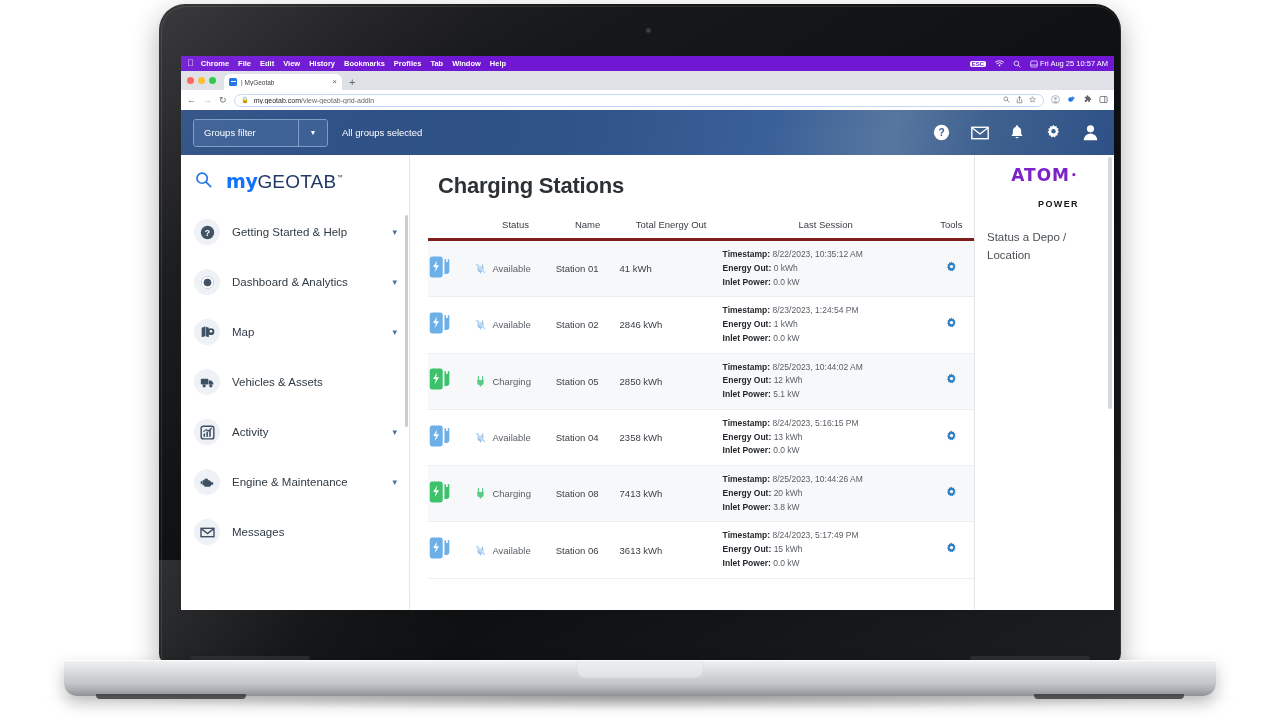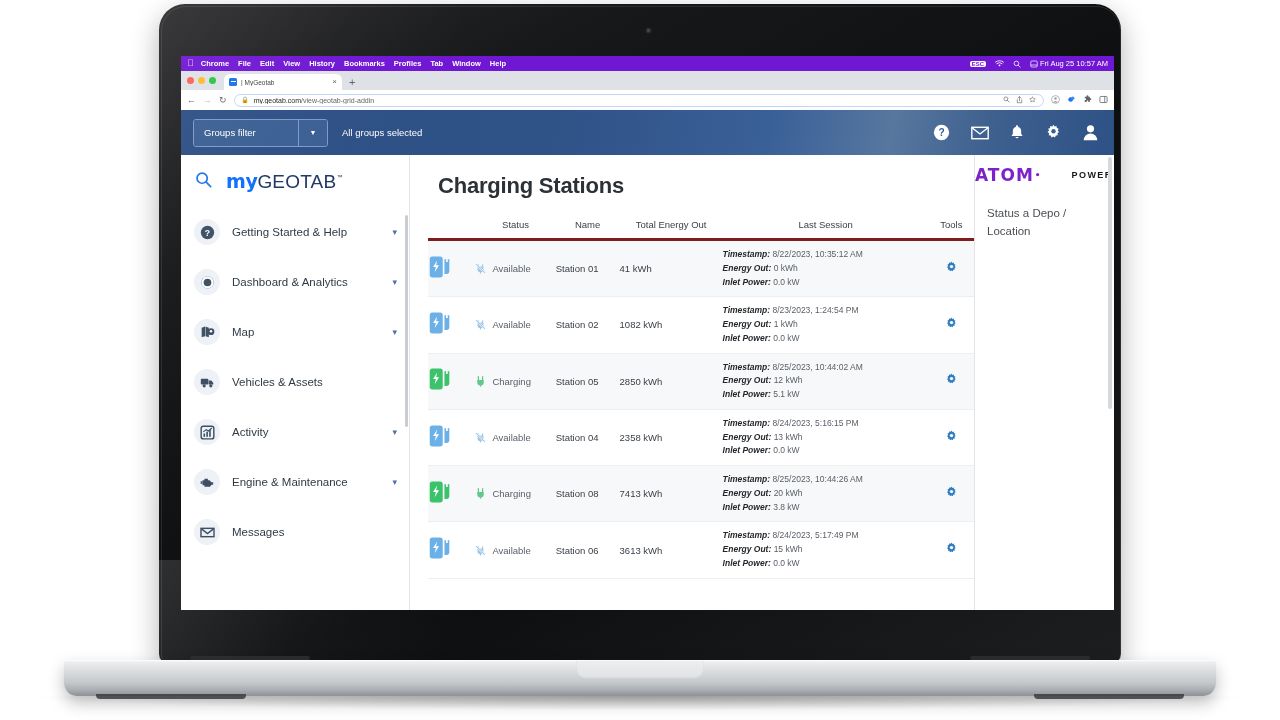--- a/index.html
+++ b/index.html
@@ -174,27 +174,27 @@
   .th-name{width:62px;}
   .th-energy{width:100px;}
   .th-session{width:200px;}
   .th-tools{width:44px;text-align:center;margin-left:36px;}
   .tbl tbody tr{border-bottom:1px solid #eceef0;}
   .tbl tbody tr.alt{background:#f7f8f9;}
   .cell{padding:7px 0;vertical-align:middle;}
   .c-status{font-size:9.5px;color:#5a6068;display:flex;align-items:center;gap:6px;}
   .c-name,.c-energy{font-size:9.5px;color:#3b4148;}
   .c-session{font-size:8.5px;color:#5a6068;line-height:1.62;}
-  .c-session b{color:#24282c;font-style:italic;}
+  .c-session b{color:#24282c;}
   .c-tools{text-align:center;}
   .gear-btn{color:#2f7ec4;display:inline-flex;}
 
   
   .rpanel{width:140px;border-left:1px solid #e3e5e8;background:#fff;box-sizing:border-box;padding:10px 0 0 0;position:relative;}
-  .atom{display:flex;flex-direction:row;align-items:center;gap:2px;margin-bottom:20px;}
+  .atom{display:flex;flex-direction:column;align-items:center;gap:14px;margin-bottom:20px;}
   .atom-word{display:flex;align-items:center;font-family:"DejaVu Sans",sans-serif;font-weight:bold;font-size:17px;color:#7d22c8;letter-spacing:1px;}
   .atom-word .dot{font-size:9px;vertical-align:top;margin-left:1px;}
   .atom-power{font-size:9px;font-weight:bold;color:#17181a;letter-spacing:1.4px;margin-left:28px;}
   .rp-text{font-size:11.5px;color:#4a4f55;line-height:1.55;padding:0 12px;}
   .page-thumb{position:absolute;right:2px;top:2px;width:4px;height:252px;background:#d5d8dc;border-radius:2px;}
 </style>
 </head>
 <body>
 
 <div id="stage">
@@ -530,21 +530,21 @@
                         <path d="M4.3 2.2v3h5.4v-3" stroke="#9dc6ea" stroke-width="1.5" fill="none" stroke-linecap="round"></path>
                         <path d="M3.2 5.4h7.6v2.4a3.8 3.8 0 01-7.6 0z" fill="#9dc6ea"></path>
                         <rect x="6.2" y="11" width="1.6" height="2.4" fill="#9dc6ea"></rect>
                         <line x1="1.4" y1="1.4" x2="12.6" y2="12.6" stroke="#fff" stroke-width="2.6"></line>
                         <line x1="1.4" y1="1.4" x2="12.6" y2="12.6" stroke="#9dc6ea" stroke-width="1.3"></line>
                       </svg>
                     <span>Available</span>
                   </span>
                 </td>
                 <td class="cell c-name">Station 02</td>
-                <td class="cell c-energy">1082 kWh</td>
+                <td class="cell c-energy">2846 kWh</td>
                 <td class="cell c-session">
                   <div><b>Timestamp:</b> <span>8/23/2023, 1:24:54 PM</span></div>
                   <div><b>Energy Out:</b> <span>1 kWh</span></div>
                   <div><b>Inlet Power:</b> <span>0.0 kW</span></div>
                 </td>
                 <td class="cell c-tools">
                   <span class="gear-btn">
                     <svg width="13" height="13" viewBox="0 0 20 20">
                         <path d="M10 0.9l1.25 2.05 2.35-.56.25 2.4 2.3.8-1.2 2.08 1.55 1.84-1.96 1.4.5 2.36-2.4.22-.83 2.27-2.1-1.18-2.1 1.18-.83-2.27-2.4-.22.5-2.36-1.96-1.4L4.85 7.59 3.65 5.51l2.3-.8.25-2.4 2.35.56z" fill="#2f7ec4"></path>
                         <circle cx="10" cy="8.6" r="2.6" fill="#ffffff"></circle>

